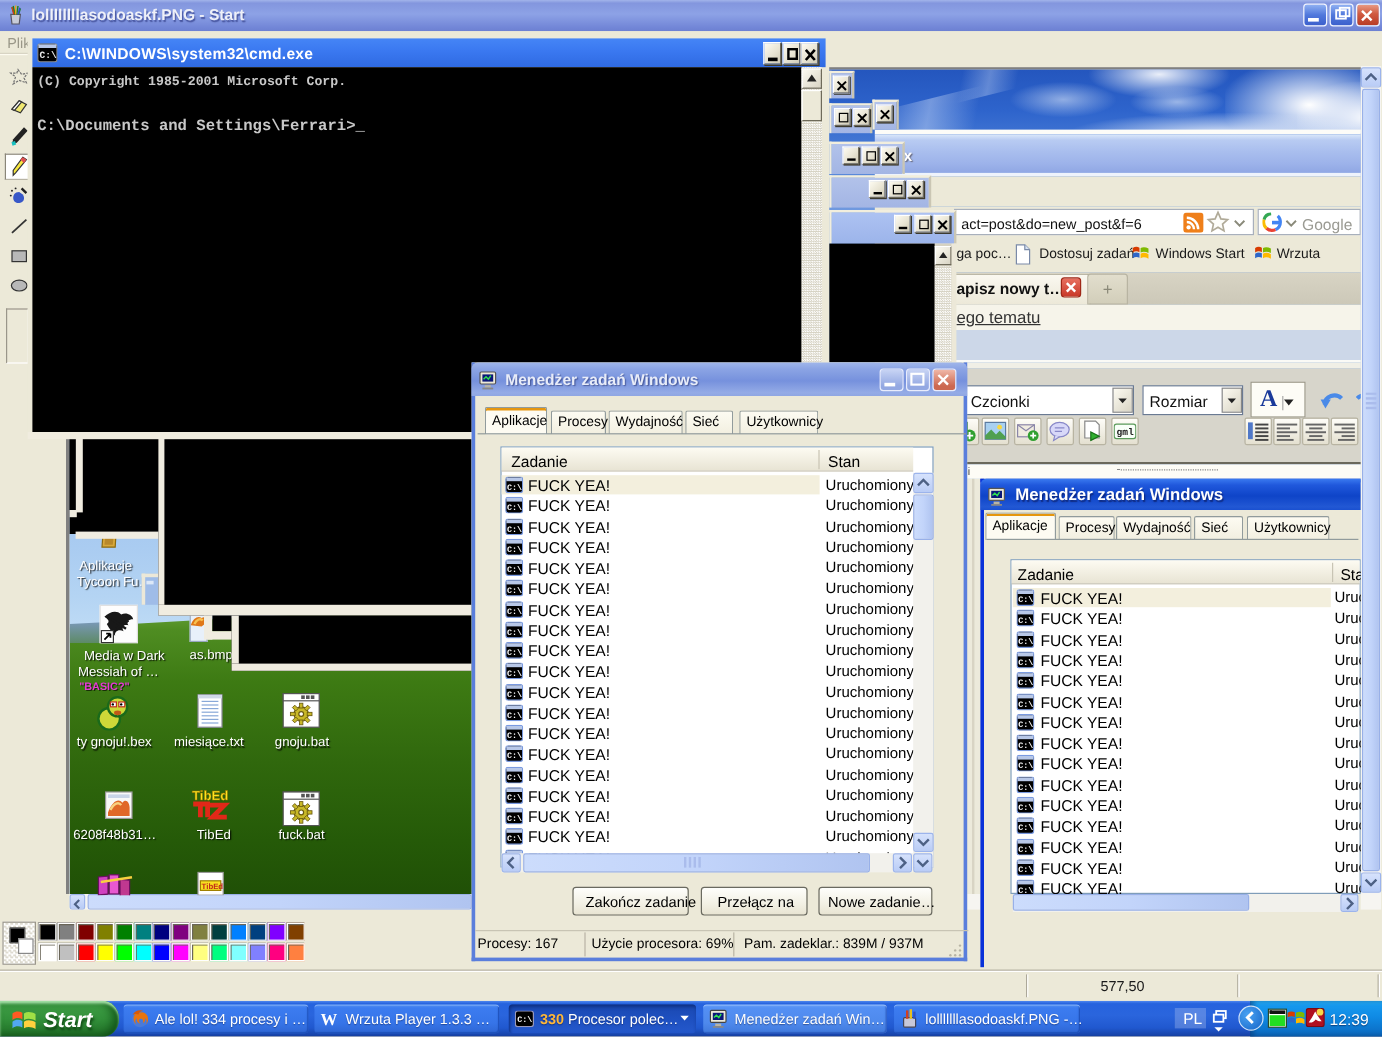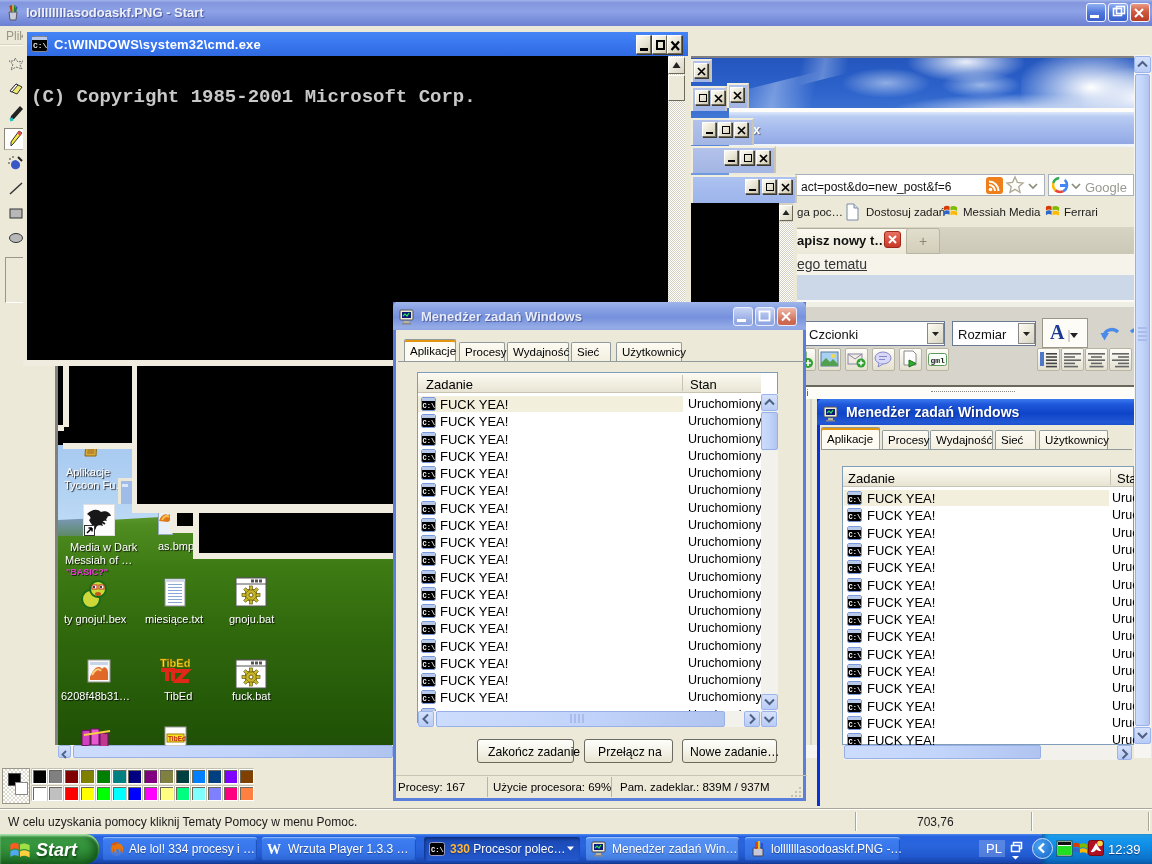--- a/index.html
+++ b/index.html
@@ -233,28 +233,28 @@
       <path d="M2 1 L9 1 L13 5 L13 17 L2 17 Z" fill="#fff" stroke="#7a8aa8"></path>
       <path d="M9 1 L9 5 L13 5" fill="#d8e4f4" stroke="#7a8aa8"></path>
     </svg>
 <div class="a" style="left:866px;top:206px;font-size:11.5px;color:#1a1a1a;font-weight:normal;white-space:nowrap;">Dostosuj zadań</div>
 <svg class="a" style="left:943px;top:203px" width="15" height="15" viewBox="0 0 16 16">
       <path d="M1 4 C3 2.5 5 2.5 7 3.6 L7 7.6 C5 6.5 3 6.5 1 8 Z" fill="#d83b01"></path>
       <path d="M8 4 C10 2.8 12.5 3 15 4.4 L15 8.4 C12.5 7 10 6.8 8 8 Z" fill="#7fba00"></path>
       <path d="M1 9 C3 7.5 5 7.5 7 8.6 L7 12.6 C5 11.5 3 11.5 1 13 Z" fill="#2e66c8"></path>
       <path d="M8 9 C10 7.8 12.5 8 15 9.4 L15 13.4 C12.5 12 10 11.8 8 13 Z" fill="#ffb900"></path>
     </svg>
-<div class="a" style="left:963px;top:206px;font-size:11.5px;color:#1a1a1a;font-weight:normal;white-space:nowrap;">Messiah Media</div>
+<div class="a" style="left:963px;top:206px;font-size:11.5px;color:#1a1a1a;font-weight:normal;white-space:nowrap;">Windows Start</div>
 <svg class="a" style="left:1045px;top:203px" width="15" height="15" viewBox="0 0 16 16">
       <path d="M1 4 C3 2.5 5 2.5 7 3.6 L7 7.6 C5 6.5 3 6.5 1 8 Z" fill="#d83b01"></path>
       <path d="M8 4 C10 2.8 12.5 3 15 4.4 L15 8.4 C12.5 7 10 6.8 8 8 Z" fill="#7fba00"></path>
       <path d="M1 9 C3 7.5 5 7.5 7 8.6 L7 12.6 C5 11.5 3 11.5 1 13 Z" fill="#2e66c8"></path>
       <path d="M8 9 C10 7.8 12.5 8 15 9.4 L15 13.4 C12.5 12 10 11.8 8 13 Z" fill="#ffb900"></path>
     </svg>
-<div class="a" style="left:1064px;top:206px;font-size:11.5px;color:#1a1a1a;font-weight:normal;white-space:nowrap;">Ferrari</div>
+<div class="a" style="left:1064px;top:206px;font-size:11.5px;color:#1a1a1a;font-weight:normal;white-space:nowrap;">Wrzuta</div>
 <div class="a" style="left:729px;top:227px;width:405px;height:27px;background:linear-gradient(180deg,#d8d4c4,#ccc8b8)"></div>
 <div class="a" style="left:729px;top:228px;width:180px;height:26px;background:linear-gradient(180deg,#faf8f0,#ece8d8);border:1px solid #b0ac9a;border-bottom:none;border-radius:3px 3px 0 0"></div>
 <div class="a" style="left:797px;top:233px;font-size:13px;color:#111;font-weight:bold;white-space:nowrap;">apisz nowy t…</div>
 <div class="a" style="left:884px;top:231px;width:17px;height:17px;background:linear-gradient(180deg,#e87060,#c83828);border:1px solid #a02818;border-radius:3px"><svg width="15" height="15">
         <path d="M4 4 L11 11 M11 4 L4 11" stroke="#fff" stroke-width="2"></path>
       </svg></div>
 <div class="a" style="left:906px;top:228px;width:34px;height:26px;background:linear-gradient(180deg,#e2decd,#d2ceba);border:1px solid #b8b4a2;border-radius:3px 3px 0 0">
       <div style="position:absolute;left:12px;top:4px;color:#8a8878;font-size:14px">+</div>
     </div>
 <div class="a" style="left:729px;top:254px;width:405px;height:21px;background:#f6f4ea"></div>
@@ -441,21 +441,22 @@
       <div style="position:absolute;left:3px;top:12px;width:8px;height:2.5px;background:#000"></div>
     </div>
 <div class="clbtn" style="left:652px;top:35px;width:15px;height:19px">
       <div style="position:absolute;left:2.5px;top:4px;width:9px;height:10px;border:2px solid #000"></div>
     </div>
 <div class="clbtn" style="left:667px;top:35px;width:15px;height:19px"><svg width="15" height="19">
         <path d="M3.5 5.5 L11 14 M11 5.5 L3.5 14" stroke="#000" stroke-width="2.2"></path>
       </svg></div>
 <div class="a" style="left:23px;top:360px;width:668px;height:6px;background:#f0ecdf"></div>
 <div class="a" style="left:27px;top:56px;width:641px;height:304px;background:#000"></div>
-<div class="a" style="left:31px;top:86px;font-size:19px;color:#c8c8c8;font-weight:bold;white-space:nowrap;font-family:'Liberation Mono',monospace;font-weight:bold;letter-spacing:0;white-space:pre">(C) Copyright 1985-2001 Microsoft Corp.</div>
+<div class="a" style="left:31px;top:63px;font-size:11px;color:#c8c8c8;font-weight:bold;white-space:nowrap;font-family:'Liberation Mono',monospace;font-weight:bold;letter-spacing:0;white-space:pre">(C) Copyright 1985-2001 Microsoft Corp.</div>
+<div class="a" style="left:31px;top:97px;font-size:13px;color:#c8c8c8;font-weight:bold;white-space:nowrap;font-family:'Liberation Mono',monospace;font-weight:bold;letter-spacing:0;white-space:pre">C:\Documents and Settings\Ferrari&gt;_</div>
 <div class="a" style="left:668px;top:56px;width:17px;height:304px;background-image:conic-gradient(#fff 0 25%,#d4d0c0 0 50%,#fff 0 75%,#d4d0c0 0);background-size:2px 2px"></div>
 <div class="a" style="left:668px;top:57px;width:17px;height:17px;background:linear-gradient(135deg,#fdfbf2,#d8d4c4);border:1px solid #fff;border-right-color:#6e6a5a;border-bottom-color:#6e6a5a"><svg width="15" height="15">
         <path d="M7.5 4 L3.5 10 L11.5 10 Z" fill="#222"></path>
       </svg></div>
 <div class="a" style="left:668px;top:75px;width:17px;height:26px;background:#ece9d8;border:1px solid #fff;border-right-color:#6e6a5a;border-bottom-color:#6e6a5a"></div>
 <div class="a" style="left:668px;top:343px;width:17px;height:17px;background:linear-gradient(135deg,#fdfbf2,#d8d4c4);border:1px solid #fff;border-right-color:#6e6a5a;border-bottom-color:#6e6a5a"><svg width="15" height="15">
         <path d="M7.5 11 L3.5 5 L11.5 5 Z" fill="#222"></path>
       </svg></div>
 <div class="a" style="left:393px;top:302px;width:413px;height:499px;background:#ece9d8;border:3px solid #5a7edc;border-top:none"></div>
 <div class="a" style="left:393px;top:302px;width:413px;height:28px;background:linear-gradient(180deg,#a0b6ea 0%,#8ba4e4 20%,#7691dd 55%,#94abe6 90%,#8fa6e2 100%);border-radius:5px 5px 0 0"></div>
@@ -906,22 +907,21 @@
     </svg>
 <svg class="a" style="left:1088px;top:840px" width="16" height="16">
       <rect x="0.5" y="0.5" width="15" height="15" rx="2" fill="#b01020" stroke="#7a0a14"></rect>
       <path d="M8 3 C6 7 4 10 2.6 12 C5 12.6 7 11.5 8.4 9.5 C10 10.8 12 11.4 13.4 11 C11.5 9 9.5 5.5 8 3 Z" fill="#fff"></path>
       <circle cx="12" cy="3.5" r="2.8" fill="#f8d848"></circle>
     </svg>
 <div class="a" style="left:1108px;top:842px;font-size:13px;color:#fff;font-weight:normal;white-space:nowrap;text-shadow:0 1px 1px rgba(0,0,40,.5)">12:39</div>
 <div class="a" style="left:0px;top:806px;width:1152px;height:28px;background:#ece9d8"></div>
 <div class="a" style="left:0px;top:808px;width:1152px;height:1px;background:#aca899"></div>
 <div class="a" style="left:0px;top:809px;width:1152px;height:1px;background:#fff"></div>
-<div class="a" style="left:8px;top:815px;font-size:12px;color:#1a1a1a;font-weight:normal;white-space:nowrap;">W celu uzyskania pomocy kliknij Tematy Pomocy w menu Pomoc.</div>
-<div class="a" style="left:917px;top:815px;font-size:12px;color:#1a1a1a;font-weight:normal;white-space:nowrap;">703,76</div>
+<div class="a" style="left:917px;top:815px;font-size:12px;color:#1a1a1a;font-weight:normal;white-space:nowrap;">577,50</div>
 <div class="a" style="left:855px;top:812px;width:1px;height:19px;background:#aca899"></div>
 <div class="a" style="left:856px;top:812px;width:1px;height:19px;background:#fff"></div>
 <div class="a" style="left:1031px;top:812px;width:1px;height:19px;background:#aca899"></div>
 <div class="a" style="left:1032px;top:812px;width:1px;height:19px;background:#fff"></div>
 <div class="a" style="left:1148px;top:812px;width:1px;height:19px;background:#aca899"></div>
 <div class="a" style="left:1149px;top:812px;width:1px;height:19px;background:#fff"></div>
 <div class="a" style="left:1134px;top:55px;width:17px;height:703px;background:#f6f5f1"></div>
 <div class="a" style="left:1134px;top:56px;width:17px;height:17px;background:linear-gradient(180deg,#d6e2fc,#b9ccf6);border:1px solid #9cb4ec;border-radius:2px"><svg width="15" height="15">
         <path d="M3 9.5 L7.5 5 L12 9.5" stroke="#4d6185" stroke-width="2" fill="none"></path>
       </svg></div>

